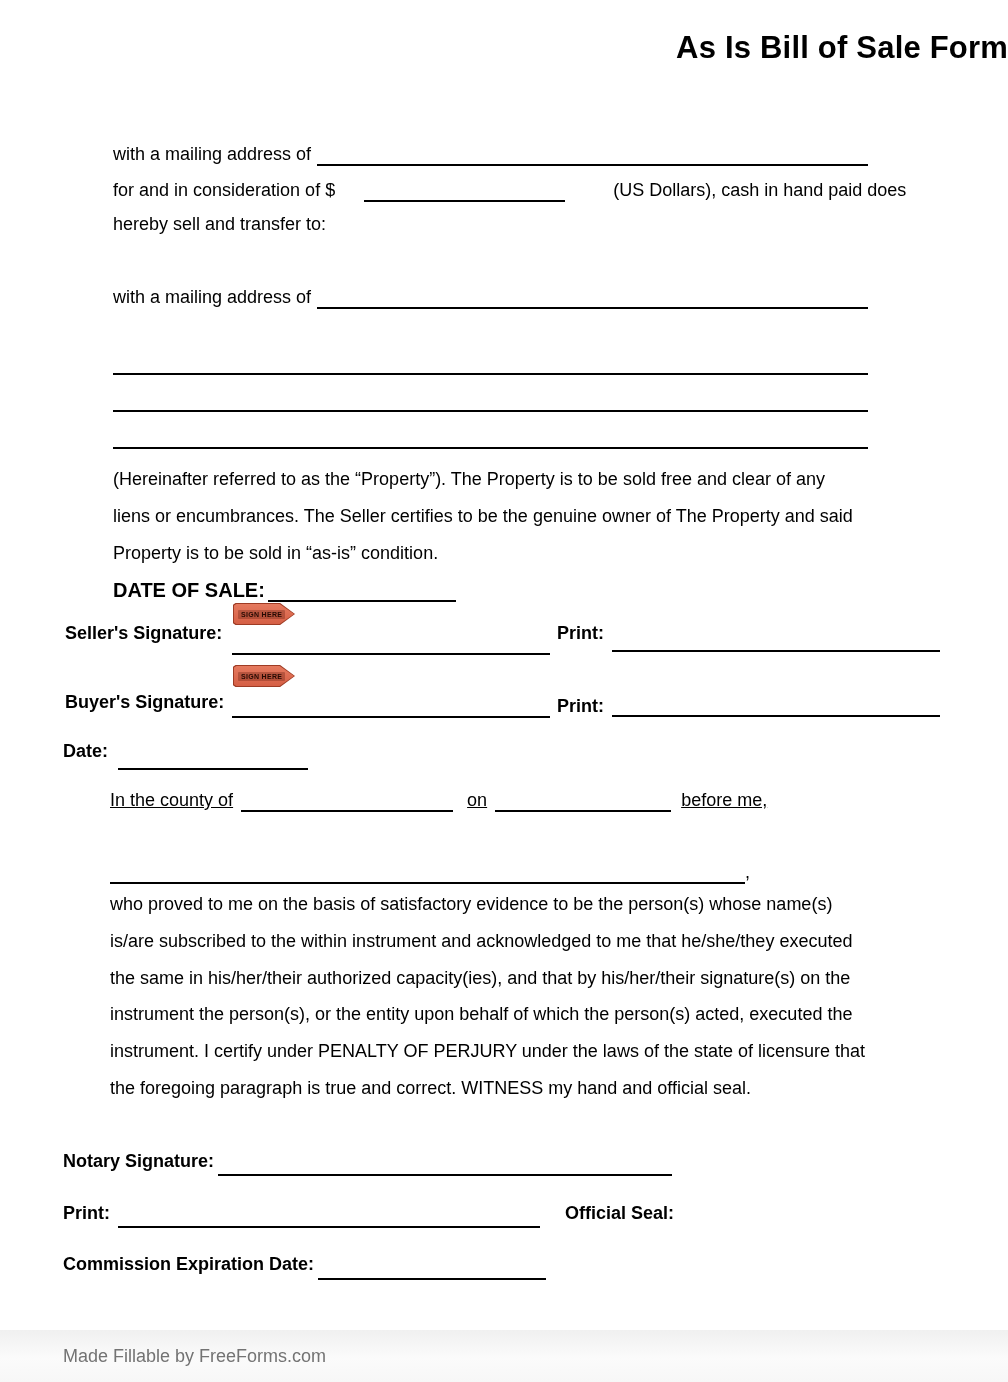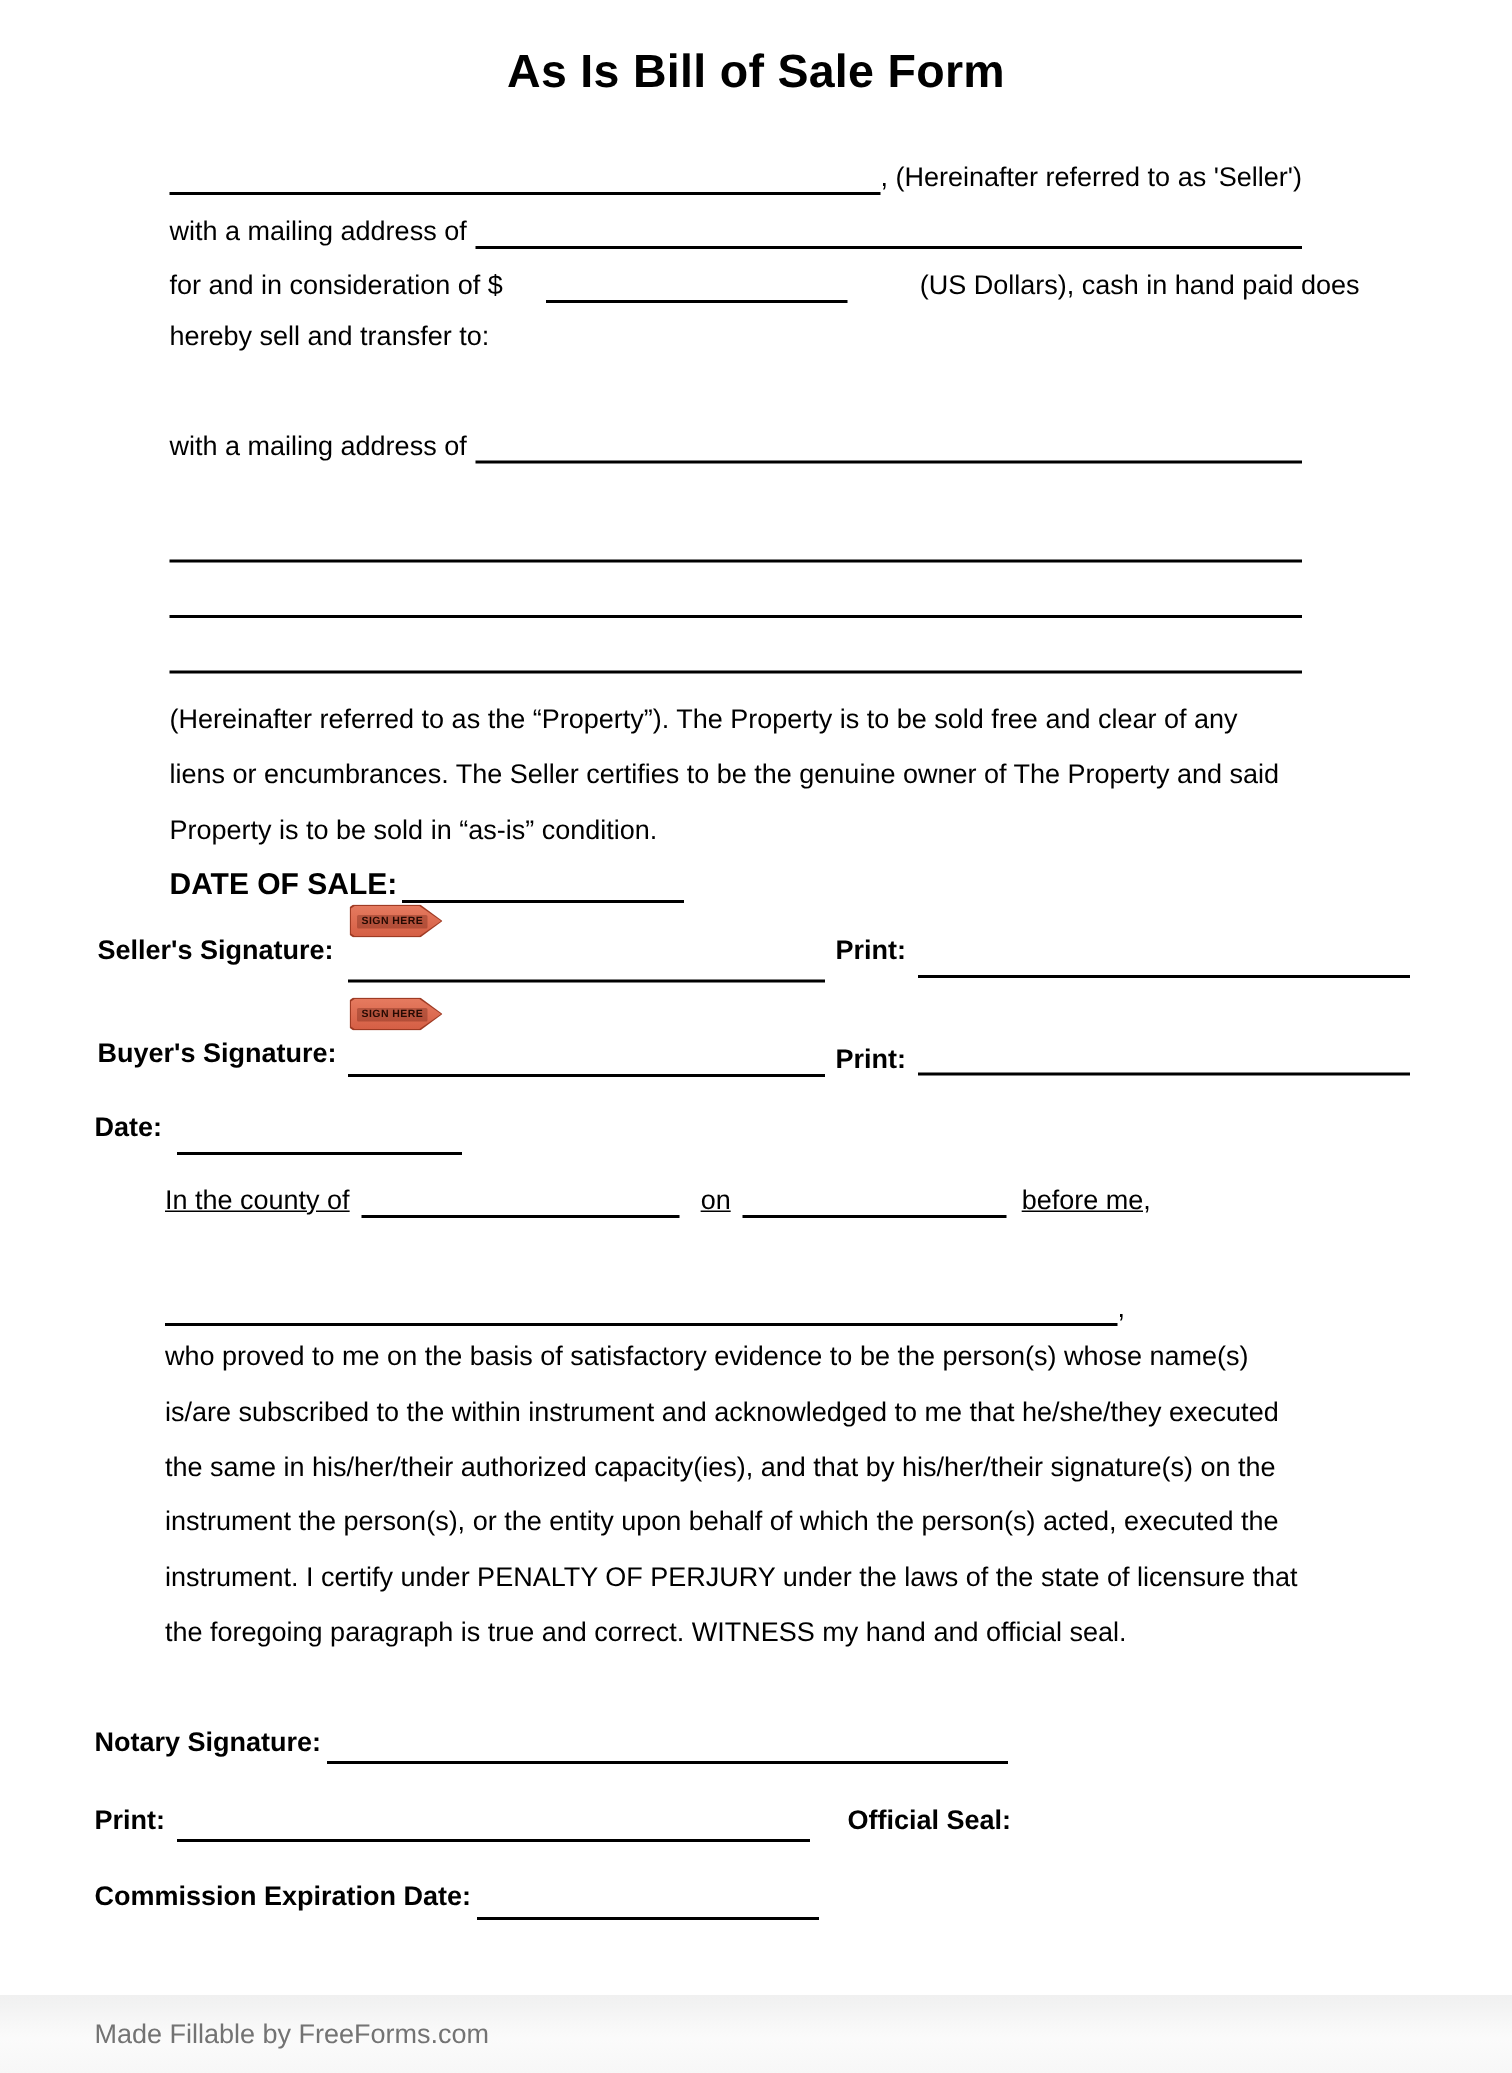--- a/index.html
+++ b/index.html
@@ -40,21 +40,21 @@
     white-space:pre;
   }
   .uline{
     position:absolute;
     border-bottom:2px solid #000;
     height:0;
   }
   .title{
     position:absolute;
     top:30px;left:0;right:0;
-    text-align:center;
+    text-align:right;
     font-size:31px;
     font-weight:bold;
     letter-spacing:.2px;
   }
   .dateofsale{
     position:absolute;
     font-size:20px;
     font-weight:bold;
     line-height:24px;
   }
@@ -97,24 +97,20 @@
     color:#737373;
   }
 </style>
 </head>
 <body>
 
 <div id="page">
 
   <div class="title">As Is Bill of Sale Form</div>
 
-  <div class="row" style="top:104px;left:113px;width:755px;">
-    <div class="blank grow"></div>
-    <span class="txt">, (Hereinafter referred to as 'Seller')</span>
-  </div>
 
   <div class="row" style="top:140px;left:113px;width:755px;">
     <span class="txt" style="margin-right:6px;">with a mailing address of</span>
     <div class="blank grow"></div>
   </div>
 
   <div class="row" style="top:176px;left:113px;width:755px;gap:29px;">
     <span class="txt">for and in consideration of $</span>
     <div class="blank" style="width:201px;"></div>
     <span class="txt" style="margin-left:19px;">(US Dollars), cash in hand paid does</span>

